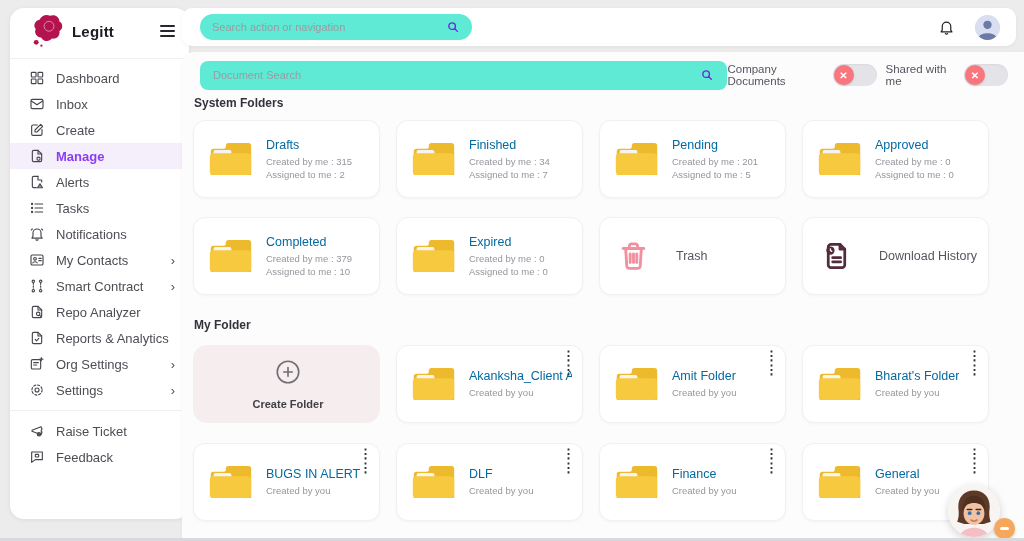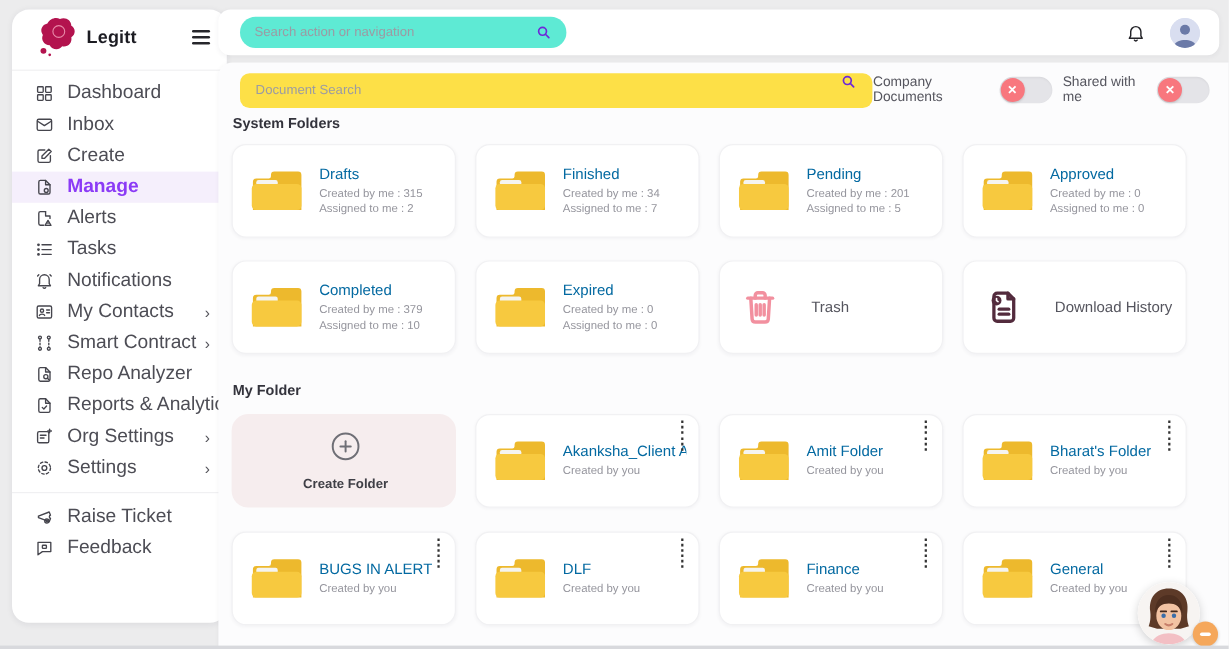--- a/index.html
+++ b/index.html
@@ -16,39 +16,39 @@
   .logo-row{height:46px;display:flex;align-items:center;padding:0 12px 0 20px;}
   .logo-blob{width:38px;height:36px;flex:0 0 auto;}
   .brand-name{font-size:15px;font-weight:800;color:#1c1c22;margin-left:4px;letter-spacing:.2px;}
   .burger{margin-left:auto;display:flex;flex-direction:column;gap:3px;cursor:pointer;padding:4px 2px;}
   .burger span{display:block;width:15px;height:2px;background:#26262b;border-radius:1px;}
   .sb-divider{height:1px;background:#f0f0f2;margin:4px 0 6px;}
   .nav{display:flex;flex-direction:column;}
   .mi{display:flex;align-items:center;height:26px;padding:0 10px 0 19px;cursor:pointer;}
   .mi-icon{width:16px;height:16px;color:#45454d;flex:0 0 auto;display:flex;align-items:center;}
   .mi-icon svg{width:16px;height:16px;}
-  .mi-label{font-size:16px;color:#4d4d55;font-weight:500;margin-left:11px;white-space:nowrap;}
+  .mi-label{font-size:13px;color:#4d4d55;font-weight:500;margin-left:11px;white-space:nowrap;}
   .mi.active{background:#f5effc;}
   .mi.active .mi-label{color:#8b3bf6;font-weight:600;}
   .mi-chevron{margin-left:auto;color:#55555c;font-size:13px;line-height:1;padding-right:4px;}
 
   
   .topbar{position:absolute;left:182px;top:8px;width:834px;height:38px;background:#fff;border-radius:10px;box-shadow:0 1px 4px rgba(30,30,60,.05);display:flex;align-items:center;padding:0 16px 0 18px;}
   .action-search{width:272px;height:26px;background:#5eead4;border-radius:13px;display:flex;align-items:center;padding:0 12px;}
   .action-search input{border:none;outline:none;background:transparent;flex:1;font-size:11px;color:#43434b;font-family:inherit;}
   .action-search input::placeholder{color:#9b9ba3;}
   .search-glyph{width:14px;height:14px;color:#6d28d9;flex:0 0 auto;}
   .topbar-right{margin-left:auto;display:flex;align-items:center;gap:20px;}
   .bell{width:17px;height:19px;color:#222227;cursor:pointer;}
   .avatar{width:25px;height:25px;border-radius:50%;overflow:hidden;cursor:pointer;background:#d9def0;}
 
   
   .main{position:absolute;left:182px;top:52px;width:842px;height:489px;background:#fcfcfd;border-radius:12px 0 0 0;box-shadow:0 1px 4px rgba(30,30,60,.04);}
   .doc-row{position:absolute;top:8px;left:18px;width:808px;height:30px;display:flex;align-items:center;}
-  .doc-search{width:572px;height:29px;background:#fde047;border-radius:8px;display:flex;padding:0 13px;}
+  .doc-search{width:572px;height:29px;background:#5eead4;border-radius:8px;display:flex;align-items:center;padding:0 13px;}
   .doc-search input{border:none;outline:none;background:transparent;flex:1;font-size:11px;color:#43434b;font-family:inherit;}
   .doc-search input::placeholder{color:#9b9ba3;}
   .toggles{margin-left:auto;display:flex;align-items:center;gap:9px;}
   .toggle-label{font-size:11.5px;color:#55555e;}
   .switch{width:44px;height:22px;border-radius:11px;background:#e4e4e8;position:relative;cursor:pointer;flex:0 0 auto;box-shadow:inset 0 1px 2px rgba(0,0,0,.05);}
   .knob{position:absolute;left:1px;top:1px;width:20px;height:20px;border-radius:50%;background:#f8777e;display:flex;align-items:center;justify-content:center;color:#fff;font-size:10px;font-weight:700;box-shadow:0 1px 2px rgba(0,0,0,.15);}
 
   .sec-title{position:absolute;left:12px;font-size:12px;font-weight:700;color:#33333c;}
   .grid{position:absolute;left:11px;display:grid;grid-template-columns:repeat(4,187px);grid-auto-rows:78px;column-gap:16px;}
   .g-sys{top:68px;row-gap:19px;}

